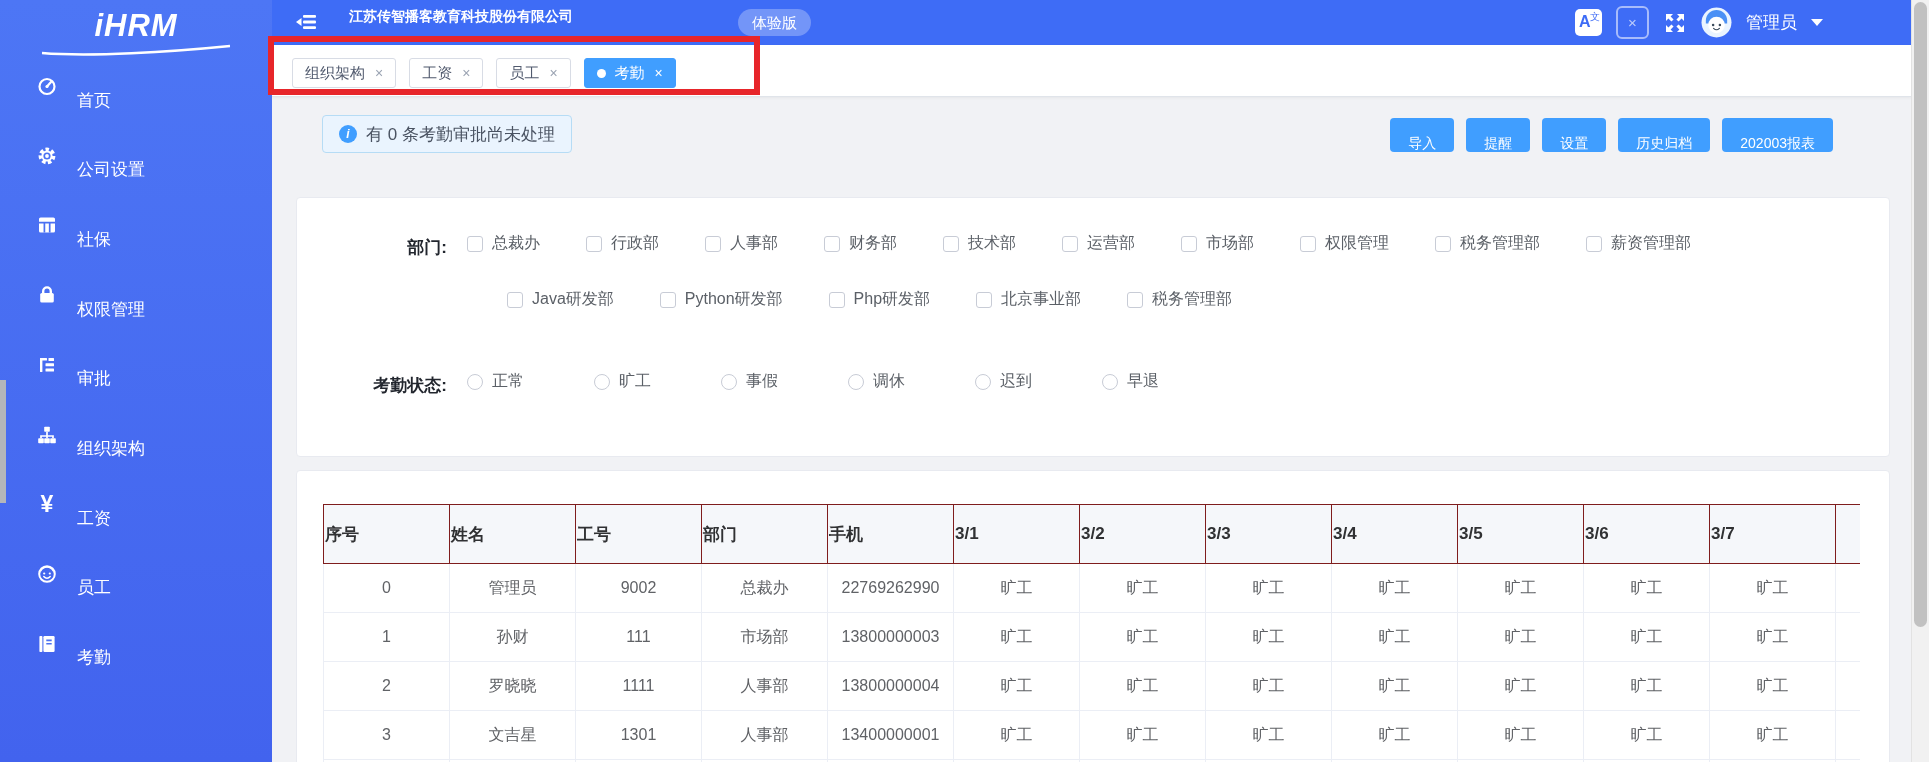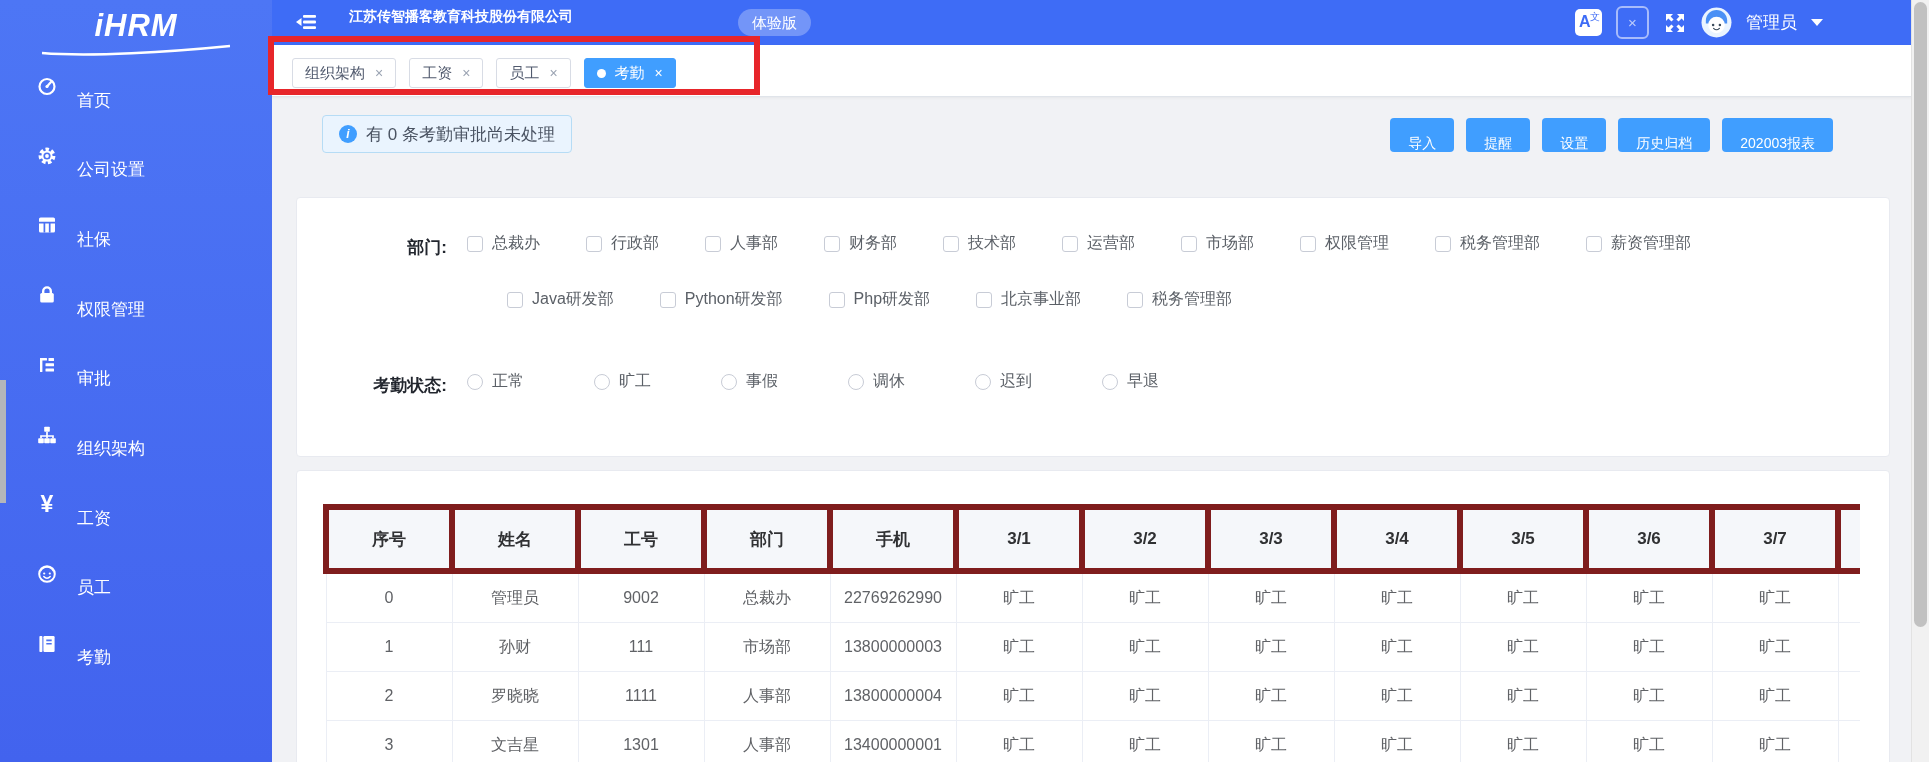--- a/index.html
+++ b/index.html
@@ -71,22 +71,22 @@
   .opt-row{position:absolute;left:170px;display:flex;align-items:center;}
   .opt{display:inline-flex;align-items:center;gap:9px;font-size:16px;color:#5b6067;
        margin-right:46px;cursor:pointer;white-space:nowrap;}
   .cb{width:16px;height:16px;border:1px solid #c8ccd6;border-radius:3px;background:#fff;box-sizing:border-box;}
   .rb{width:16px;height:16px;border:1px solid #c8ccd6;border-radius:50%;background:#fff;box-sizing:border-box;}
 
   
   .table-wrap{position:absolute;left:26px;top:33px;width:1537px;height:259px;overflow:hidden;}
   table.att{border-collapse:collapse;table-layout:fixed;width:1638px;}
   table.att col{width:126px;}
-  table.att th{height:56px;background:#f5f7fa;border:6px solid #7f1d1d;
-               font-size:17px;font-weight:bold;color:#303133;text-align:center;}
+  table.att th{height:56px;background:#f5f7fa;border:1px solid #7f1d1d;
+               font-size:17px;font-weight:bold;color:#303133;text-align:left;}
   table.att td{height:46px;border:1px solid #ebeef5;background:#fff;
                font-size:16px;color:#606266;text-align:center;}
 
   
   .scrollbar-track{position:absolute;right:0;top:0;width:17px;height:762px;background:#f1f1f1;
                    border-left:1px solid #e2e2e2;z-index:120;}
   .scrollbar-thumb{position:absolute;left:2px;top:2px;width:13px;height:625px;background:#c1c1c1;border-radius:7px;}
 </style>
 </head>
 <body>

